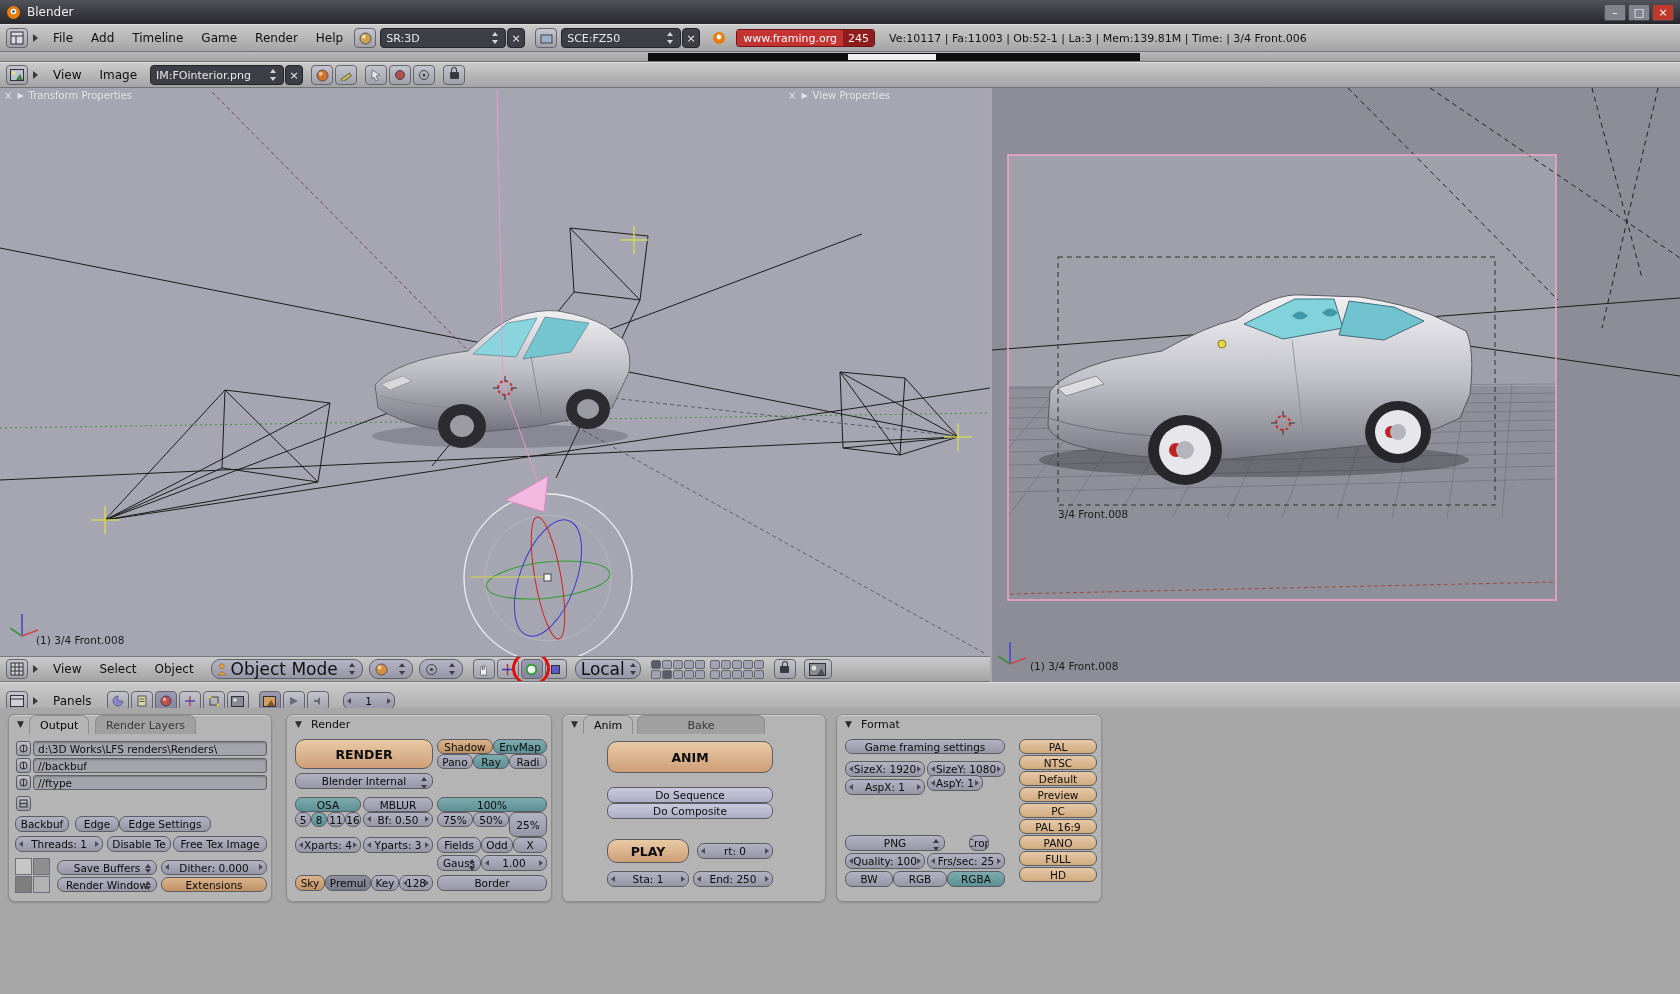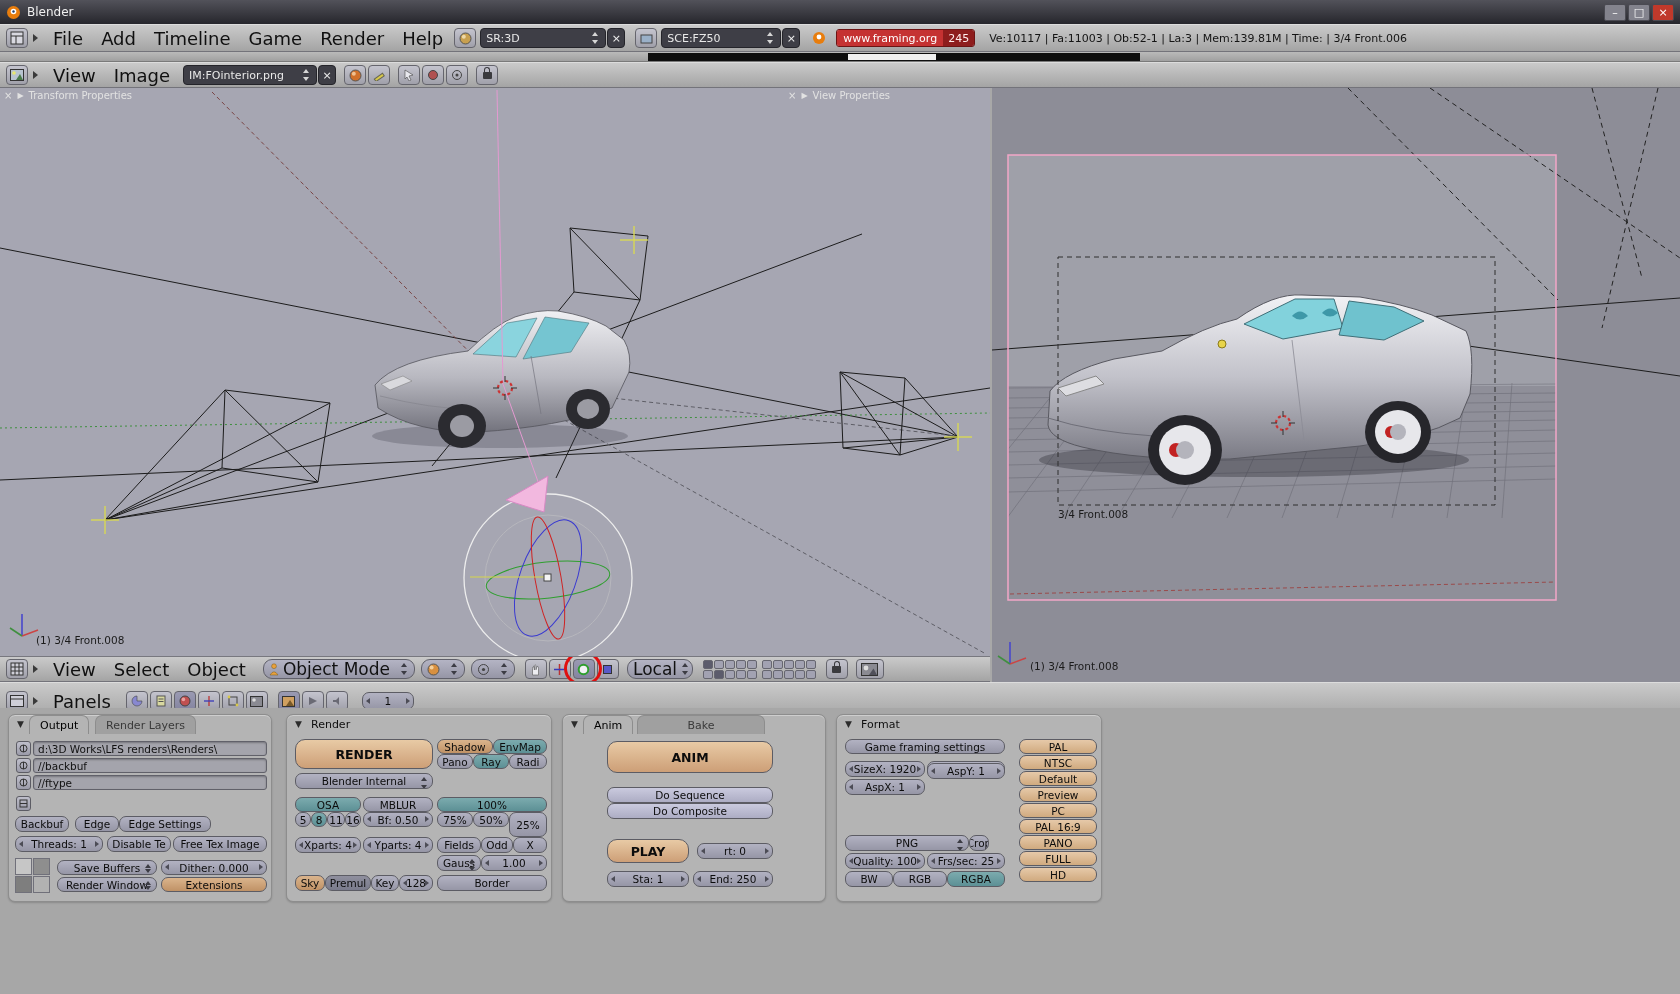--- a/index.html
+++ b/index.html
@@ -10,21 +10,21 @@
 
   
   .titlebar { background:linear-gradient(#52525a,#26262c); display:flex; align-items:center; padding:0 6px; }
   .tb-title { color:#f0f0f0; font-size:12px; margin-left:6px; }
   .tb-ctrls { margin-left:auto; display:flex; gap:2px; }
   .tbbtn { width:22px; height:17px; display:flex; align-items:center; justify-content:center; background:#83838d; color:#fff; font-size:11px; border:1px solid #4a4a52; border-radius:2px; }
   .tb-close { background:#c0392b; }
 
   
   .hdr { background:linear-gradient(#cacaca,#a4a4a4); border-top:1px solid #dcdcdc; border-bottom:1px solid #73737a; display:flex; align-items:center; padding-left:4px; overflow:hidden; white-space:nowrap; }
-  .mi { padding:0 9px; font-size:18px; color:#101010; }
+  .mi { padding:0 9px; font-size:12px; color:#101010; }
   .ib { width:22px; height:20px; border:1px solid #65656d; border-radius:4px; background:linear-gradient(#c4c4ce,#a0a0aa); display:inline-flex; align-items:center; justify-content:center; margin-left:2px; flex:none; }
   .ib.pressed { background:linear-gradient(#9a9ab2,#8484a0); }
   .tri-r { width:0; height:0; border-left:5px solid #3a3a3a; border-top:4px solid transparent; border-bottom:4px solid transparent; margin:0 6px 0 5px; flex:none; }
   .ud { width:9px; height:12px; position:relative; margin-left:6px; display:inline-block; flex:none; }
   .ud::before { content:""; position:absolute; left:1px; top:0; border-left:3.5px solid transparent; border-right:3.5px solid transparent; border-bottom:4.5px solid #3c3c44; }
   .ud::after  { content:""; position:absolute; left:1px; bottom:0; border-left:3.5px solid transparent; border-right:3.5px solid transparent; border-top:4.5px solid #3c3c44; }
   .combo-dark { height:20px; display:inline-flex; align-items:center; background:#3e3e46; border:1px solid #24242a; border-radius:4px; color:#e8e8e8; padding:0 5px; font-size:11px; margin-left:4px; flex:none; }
   .combo-dark .ud::before { border-bottom-color:#d6d6d6; } .combo-dark .ud::after { border-top-color:#d6d6d6; }
   .xbtn { width:18px; height:20px; background:#3e3e46; color:#eee; border:1px solid #24242a; border-radius:4px; display:inline-flex; align-items:center; justify-content:center; margin-left:1px; flex:none; }
   .badge { display:inline-flex; height:18px; margin-left:10px; border-radius:3px; overflow:hidden; border:1px solid #6d1414; font-size:11px; flex:none; }
@@ -699,21 +699,21 @@
       <div class="b" style="left:186px;top:97px;width:36px;height:15px">
           <span>50%</span>
         </div>
       <div class="b" style="left:222px;top:97px;width:38px;height:25px">
           <span>25%</span>
         </div>
       <div class="b num" style="left:8px;top:122px;width:66px;height:16px">
           <span>Xparts: 4</span>
         </div>
       <div class="b num" style="left:76px;top:122px;width:70px;height:16px">
-          <span>Yparts: 4</span>
+          <span>Yparts: 3</span>
         </div>
       <div class="b" style="left:150px;top:122px;width:44px;height:16px">
           <span>Fields</span>
         </div>
       <div class="b" style="left:194px;top:122px;width:32px;height:16px">
           <span>Odd</span>
         </div>
       <div class="b" style="left:226px;top:122px;width:34px;height:16px">
           <span>X</span>
         </div>
@@ -780,24 +780,24 @@
         </div>
       <div class="b num" style="left:8px;top:46px;width:80px;height:16px">
           <span>SizeX: 1920</span>
         </div>
       <div class="b num" style="left:90px;top:46px;width:78px;height:16px">
           <span>SizeY: 1080</span>
         </div>
       <div class="b num" style="left:8px;top:64px;width:80px;height:16px">
           <span>AspX: 1</span>
         </div>
-      <div class="b num" style="left:90px;top:48px;width:78px;height:16px">
+      <div class="b num" style="left:90px;top:60px;width:56px;height:16px">
           <span>AspY: 1</span>
         </div>
-      <div class="b menu" style="left:8px;top:120px;width:124px;height:16px">
+      <div class="b menu" style="left:8px;top:120px;width:100px;height:16px">
           <span>PNG</span>
           <i class="ud udr"></i>
         </div>
       <div class="b" style="left:132px;top:120px;width:20px;height:16px">
           <span>Crop</span>
         </div>
       <div class="b num" style="left:8px;top:138px;width:80px;height:16px">
           <span>Quality: 100</span>
         </div>
       <div class="b num" style="left:90px;top:138px;width:78px;height:16px">

